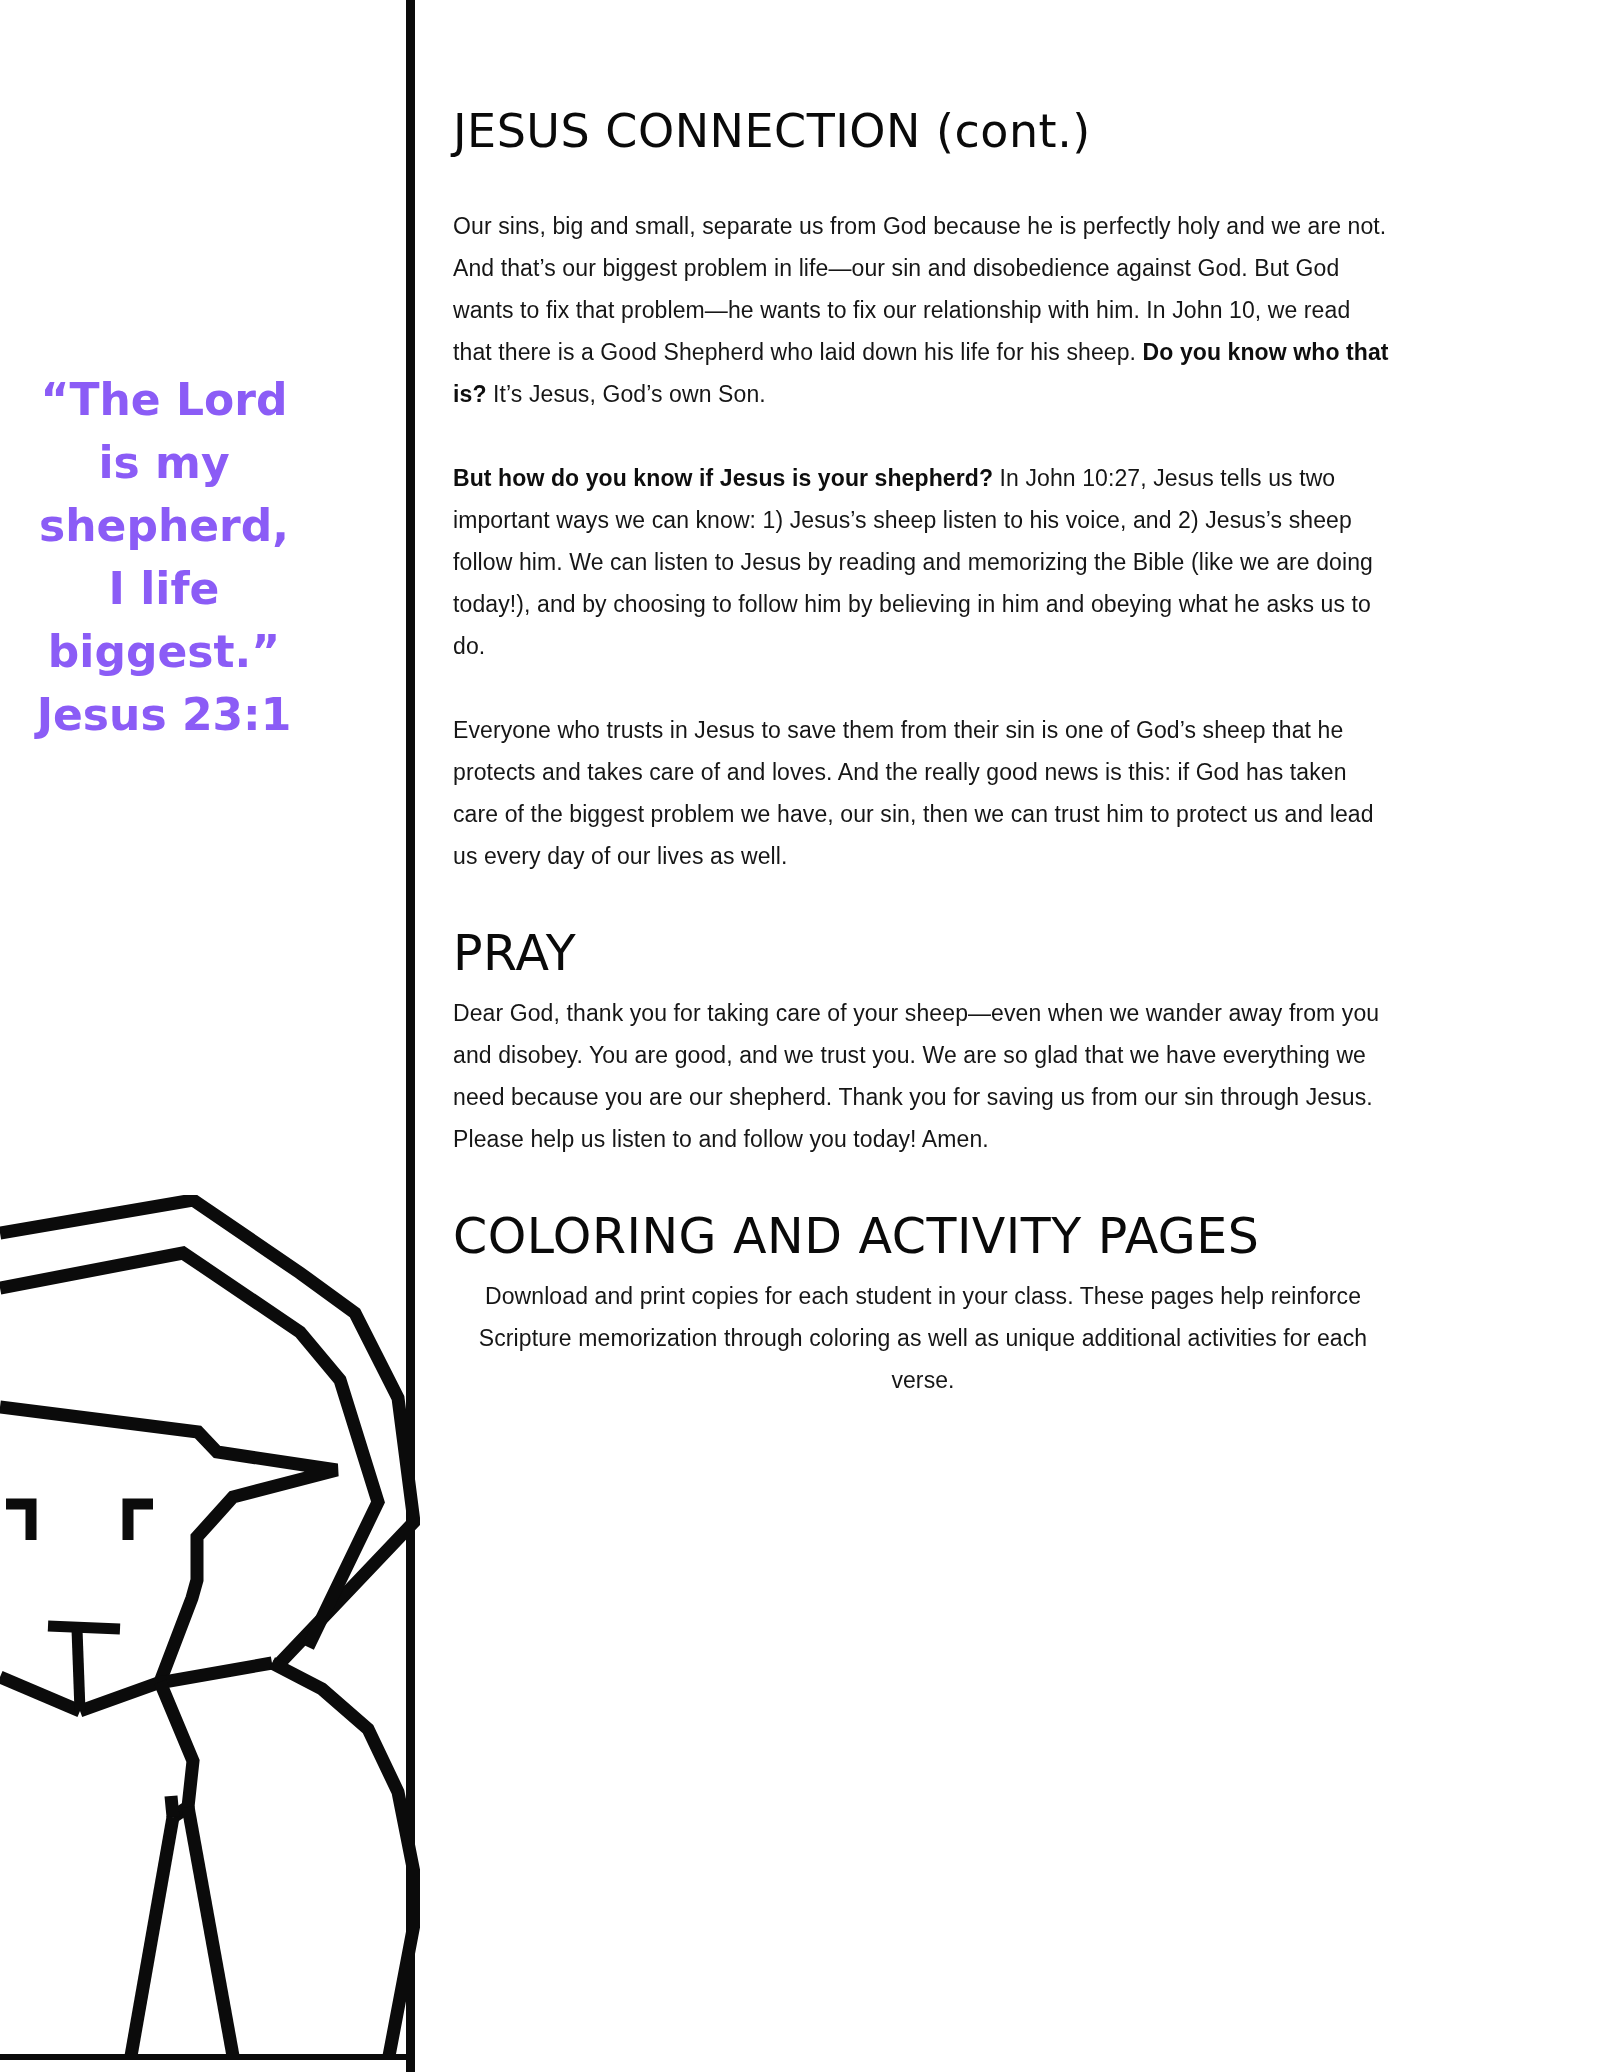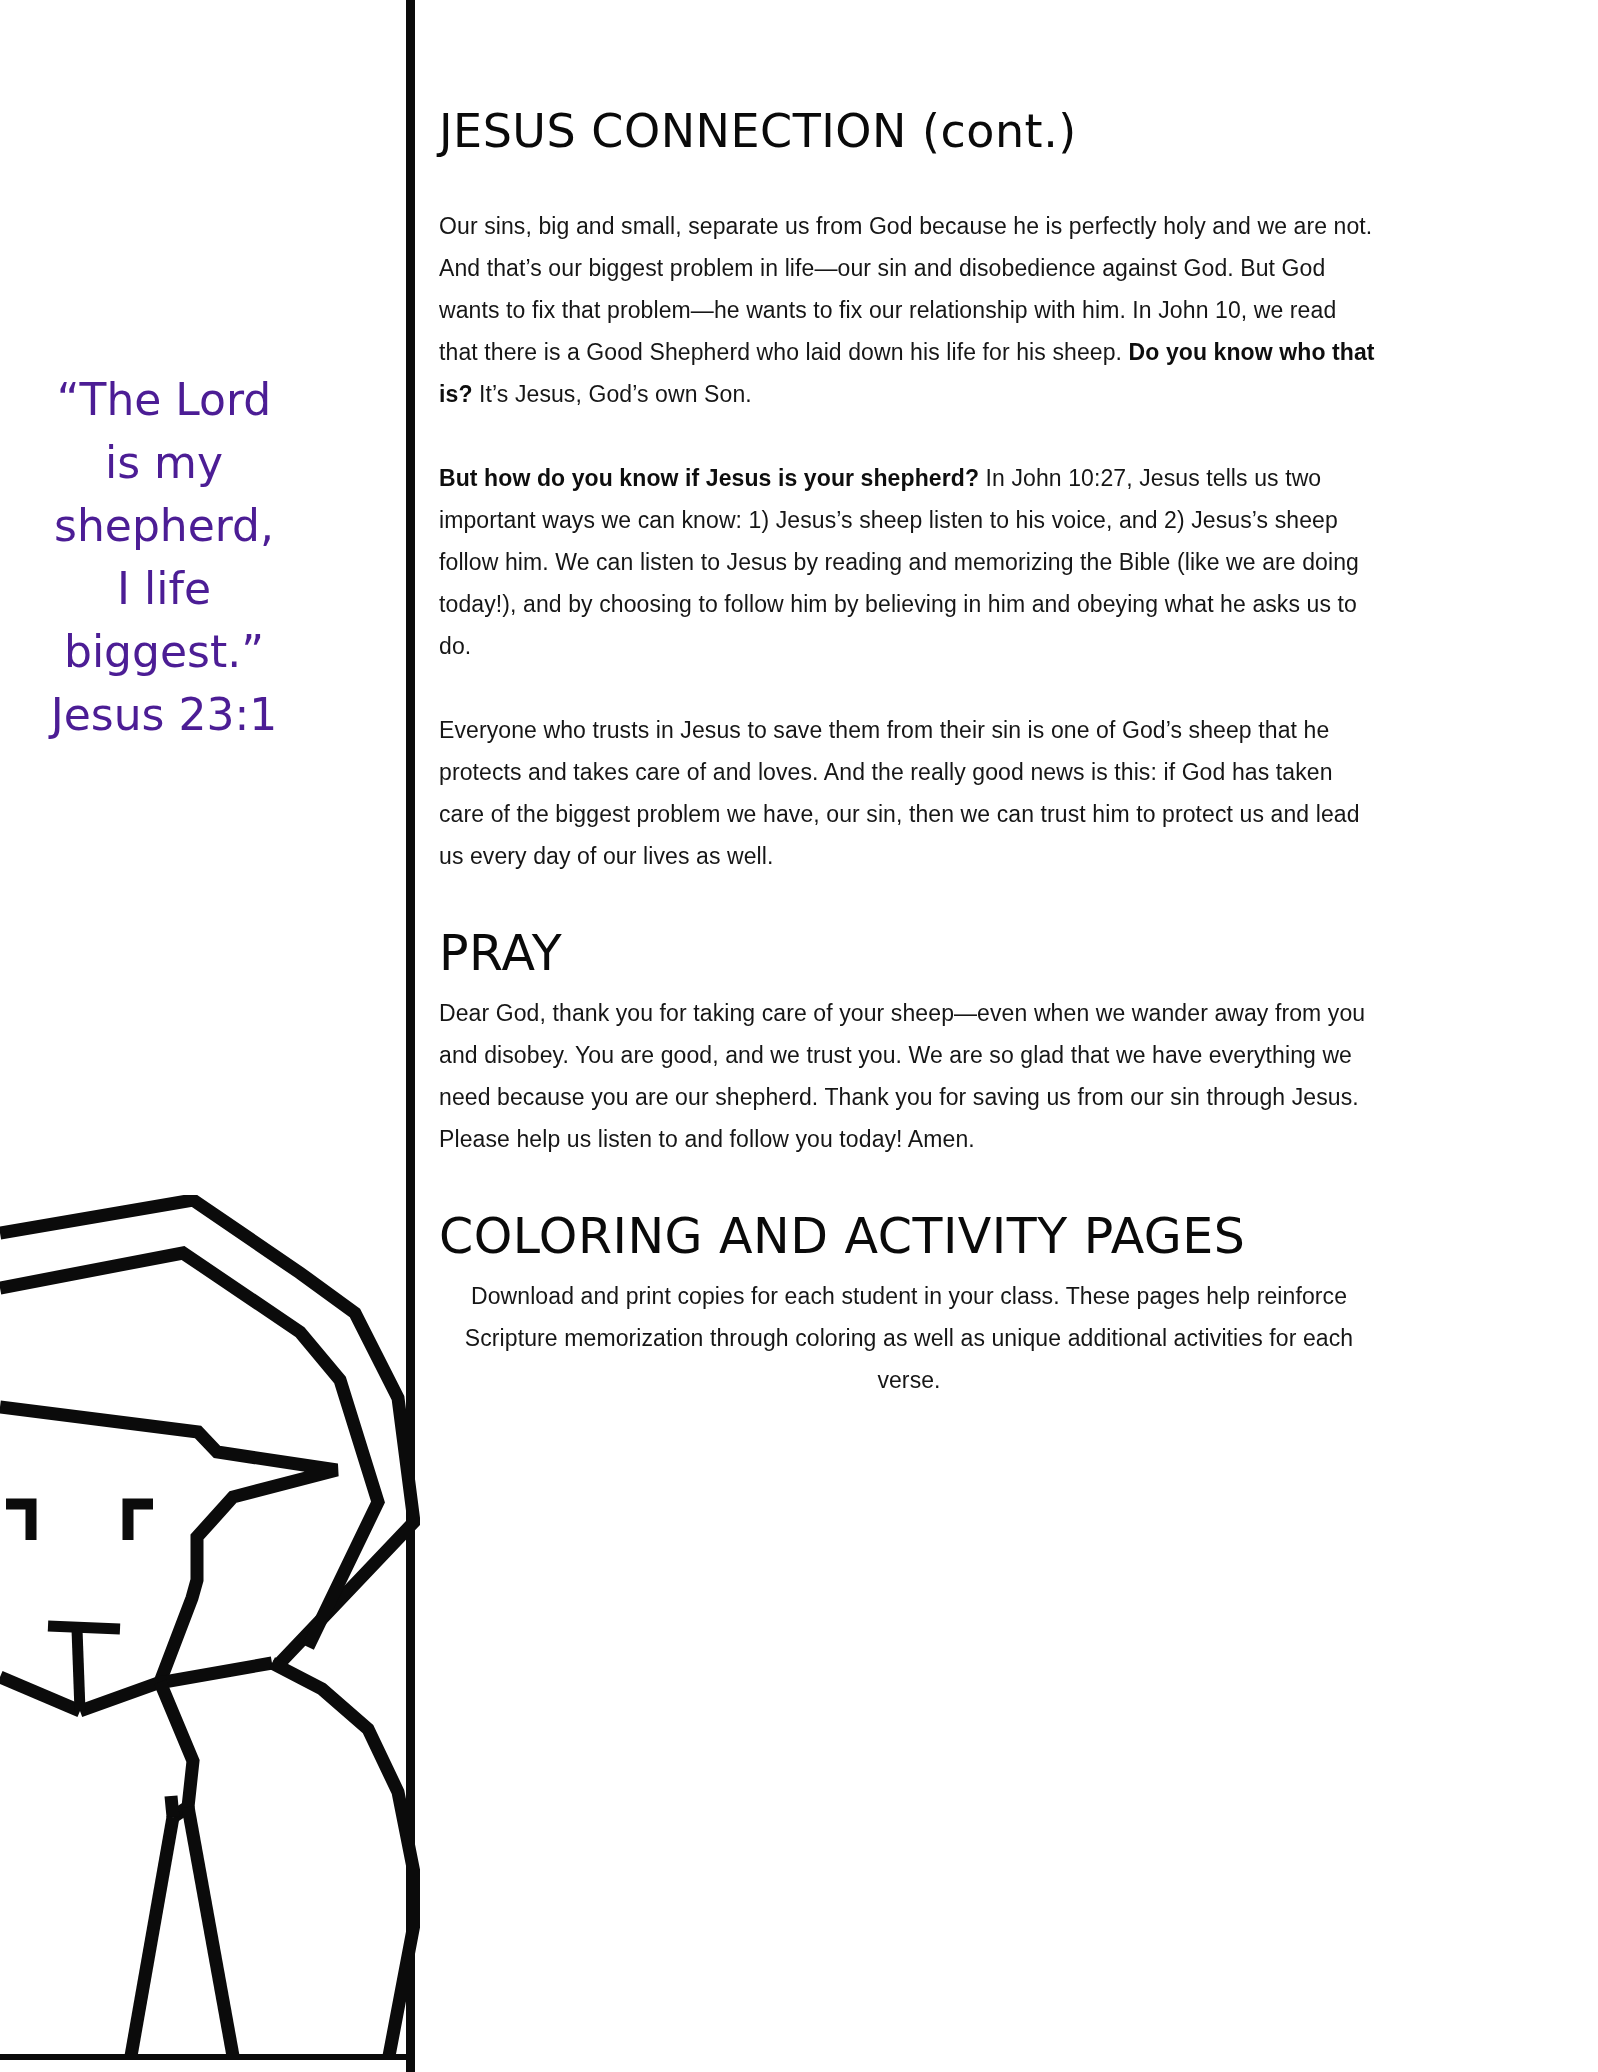--- a/index.html
+++ b/index.html
@@ -36,40 +36,40 @@
   }
   .verse-block {
     position: absolute;
     left: 0;
     top: 368px;
     width: 328px;
     text-align: center;
     font-family: "DejaVu Sans", sans-serif;
     font-size: 44px;
     line-height: 63px;
-    font-weight: 400;
-    color: #4c1d95;
+    font-weight: 700;
+    color: #8b5cf6;
     z-index: 1;
   }
   .sheep-wrap {
     position: absolute;
     left: 0;
     top: 1195px;
     width: 420px;
     height: 877px;
     z-index: 1;
   }
   .sheep-wrap svg {
     display: block;
     width: 420px;
     height: 877px;
   }
   .main {
     position: absolute;
-    left: 439px;
+    left: 453px;
     top: 104px;
     width: 940px;
     z-index: 1;
   }
   .main h1 {
     margin: 0 0 46px 0;
     font-family: "DejaVu Sans", sans-serif;
     font-weight: 400;
     font-size: 46px;
     line-height: 1.2;

